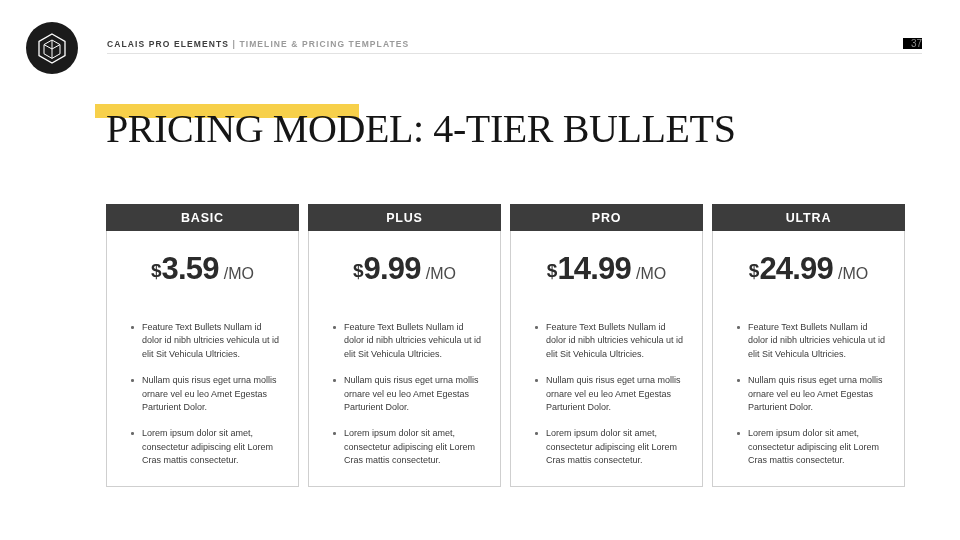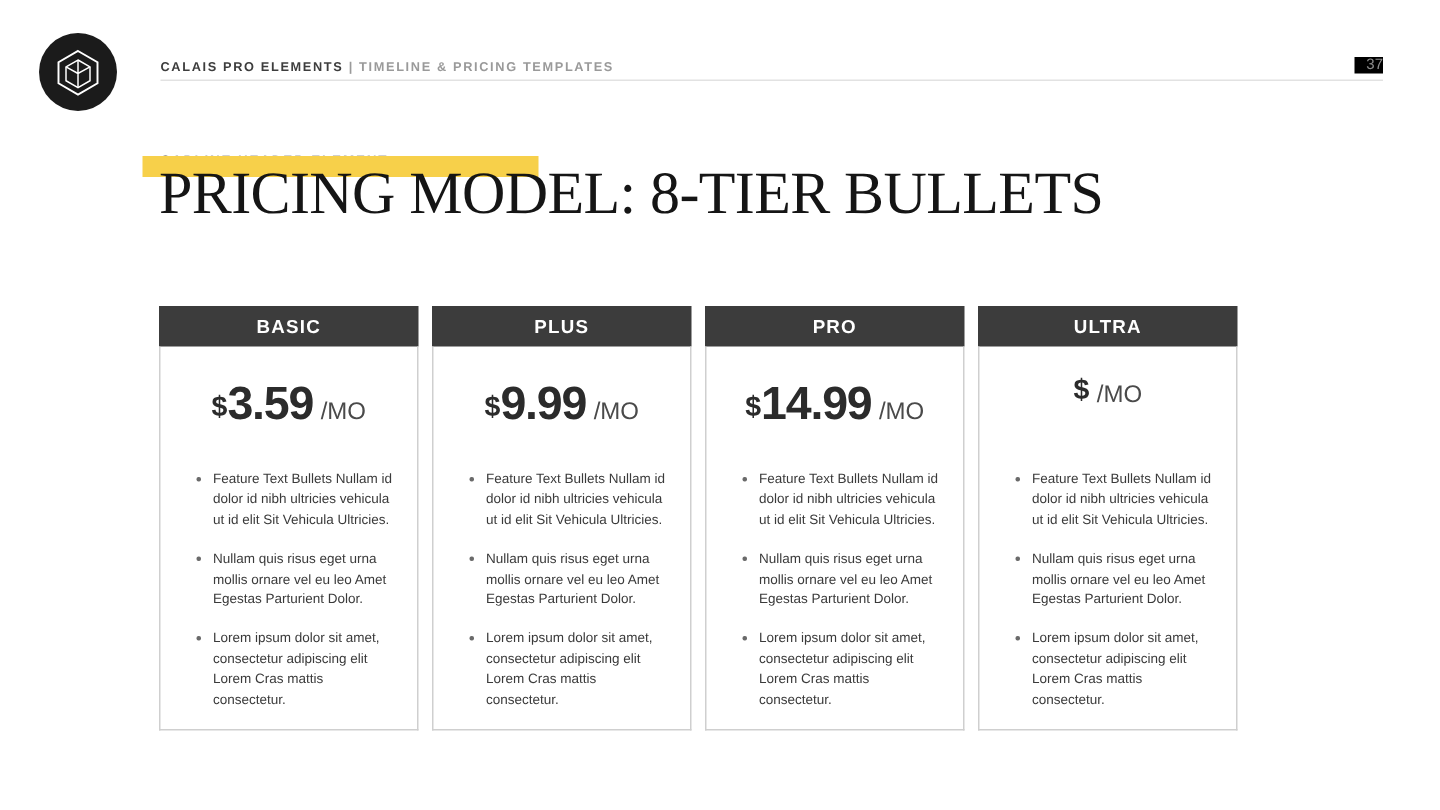--- a/index.html
+++ b/index.html
@@ -97,21 +97,21 @@
   
   .cards {
     position: absolute;
     left: 106px;
     top: 204px;
     width: 800px;
     display: flex;
     gap: 9px;
   }
   .card {
-    width: 173px;
+    width: 193px;
     background: #ffffff;
   }
   .card-head {
     background: #3c3c3c;
     color: #ffffff;
     height: 27px;
     display: flex;
     align-items: center;
     justify-content: center;
     font-size: 12.5px;
@@ -197,21 +197,21 @@
 <div class="header-text">
   <span>CALAIS PRO ELEMENTS</span>
   <span class="sep">|</span>
   <span class="sub">TIMELINE &amp; PRICING TEMPLATES</span>
 </div>
 
 <div class="page-number">37</div>
 
 <div class="capline">CAPLINE HEADER ELEMENT</div>
 <div class="title-highlight"></div>
-<div class="slide-title">PRICING MODEL: 8-TIER BULLETS</div>
+<div class="slide-title">PRICING MODEL: 4-TIER BULLETS</div>
 
 <div class="cards">
 
   <div class="card">
     <div class="card-head">BASIC</div>
     <div class="card-body">
       <div class="price-row">
         <span class="currency">$</span>
         <span class="amount">3.59</span>
         <span class="period">/MO</span>
@@ -254,20 +254,21 @@
         <li>Lorem ipsum dolor sit amet, consectetur adipiscing elit Lorem Cras mattis consectetur.</li>
       </ul>
     </div>
   </div>
 
   <div class="card">
     <div class="card-head">ULTRA</div>
     <div class="card-body">
       <div class="price-row">
         <span class="currency">$</span>
+        <span class="amount">24.99</span>
         <span class="period">/MO</span>
       </div>
       <ul class="features">
         <li>Feature Text Bullets Nullam id dolor id nibh ultricies vehicula ut id elit Sit Vehicula Ultricies.</li>
         <li>Nullam quis risus eget urna mollis ornare vel eu leo Amet Egestas Parturient Dolor.</li>
         <li>Lorem ipsum dolor sit amet, consectetur adipiscing elit Lorem Cras mattis consectetur.</li>
       </ul>
     </div>
   </div>
 

